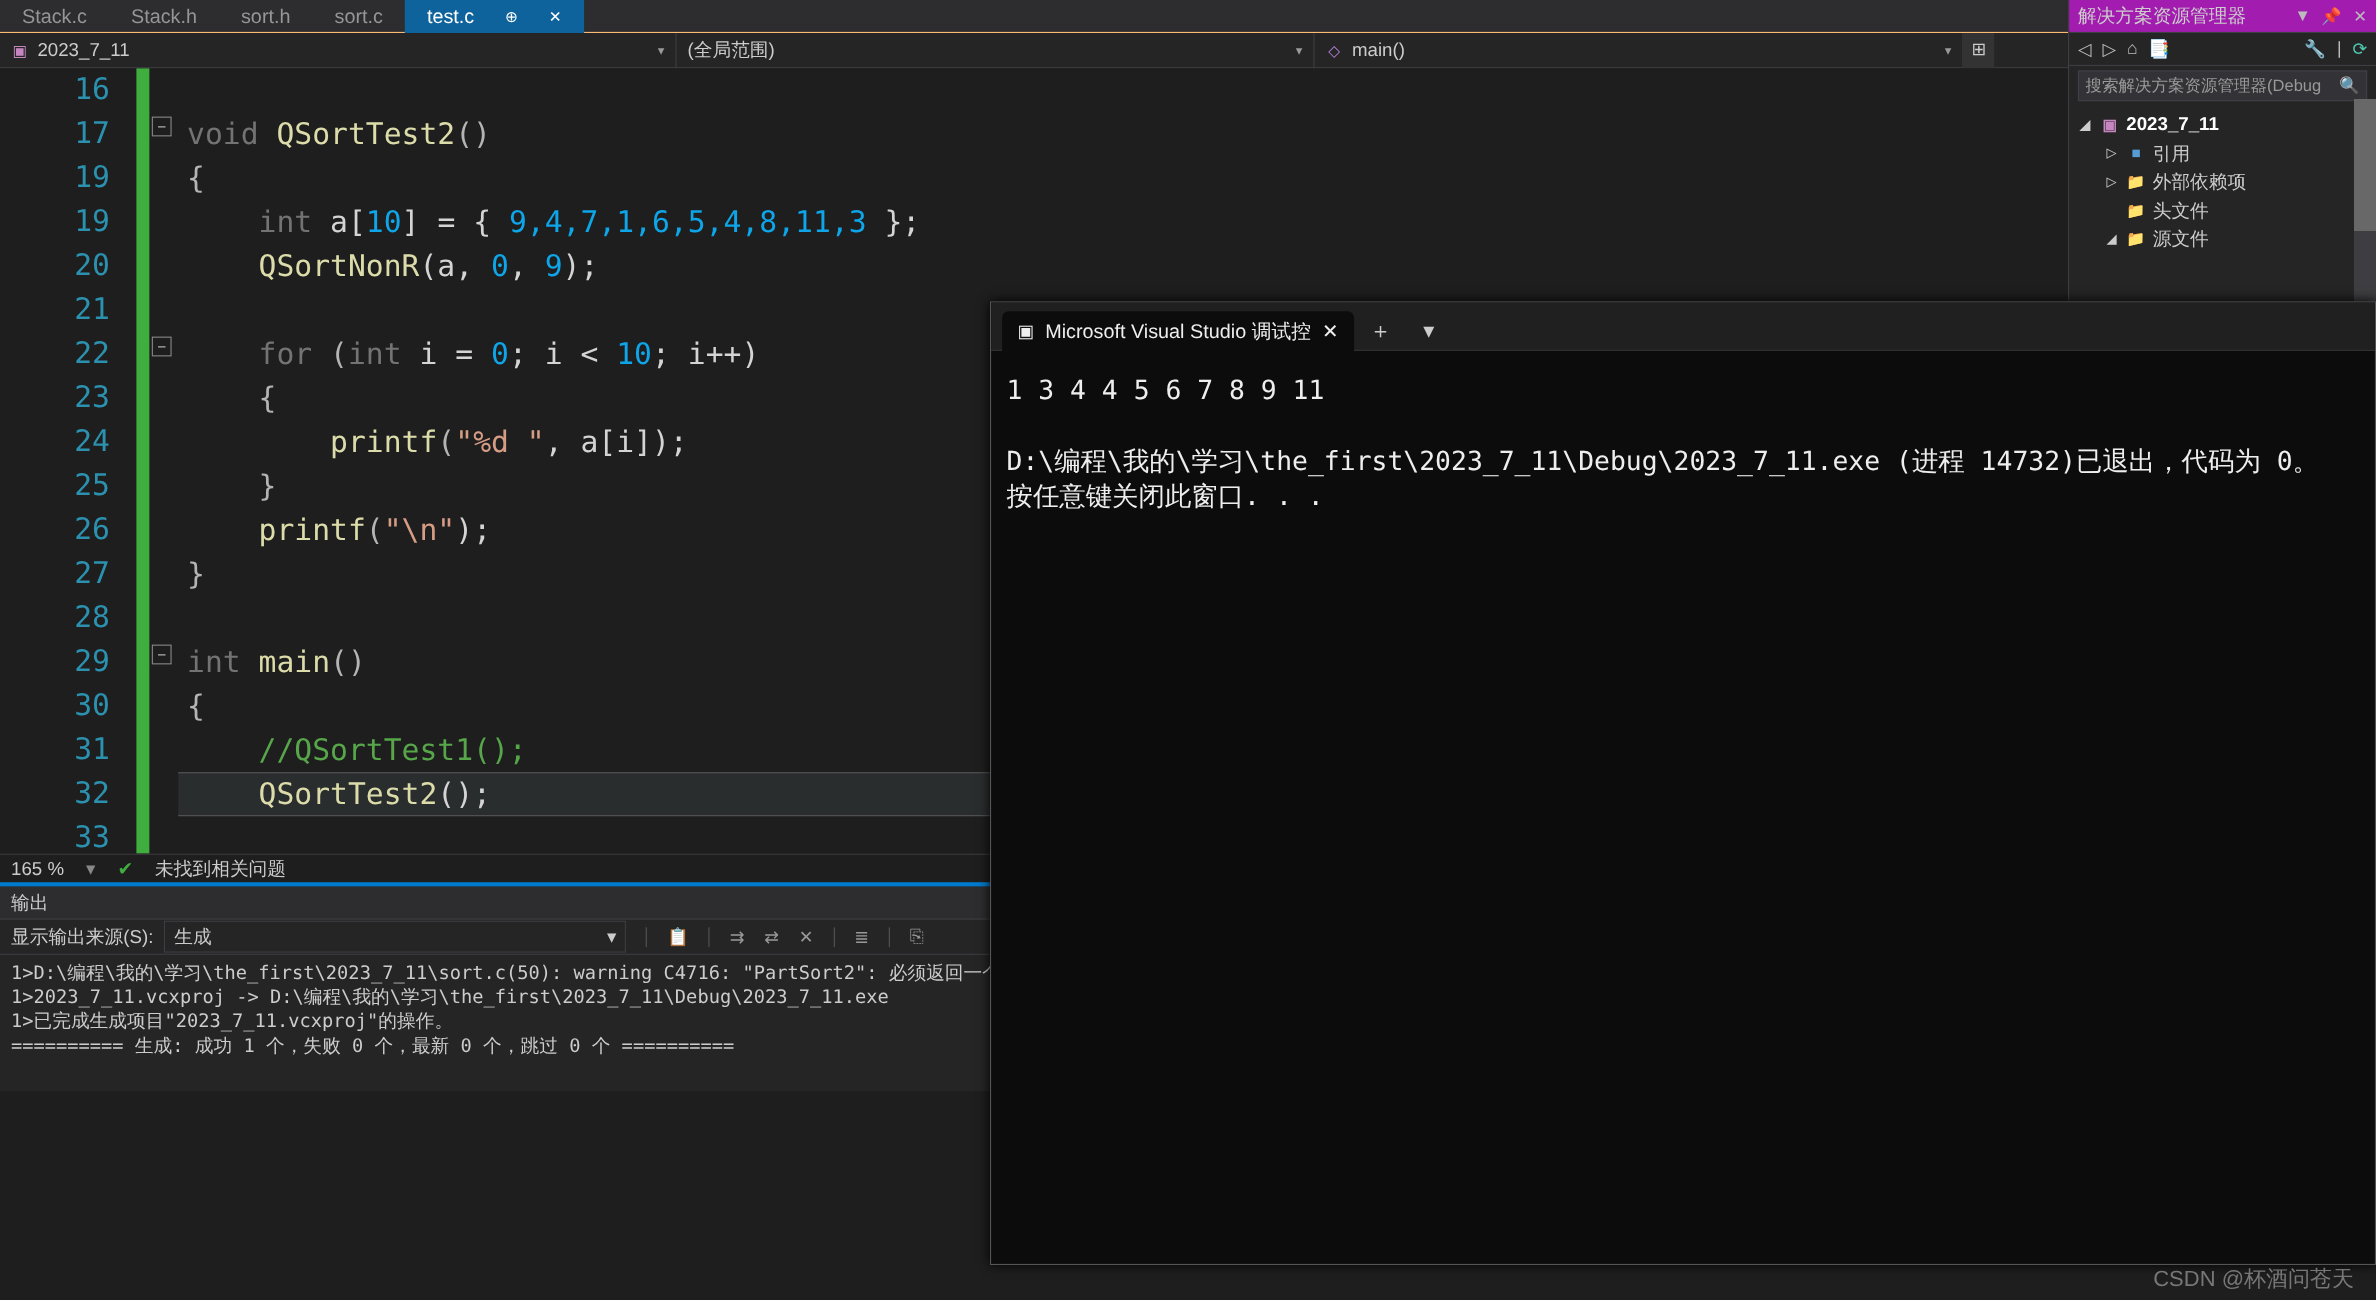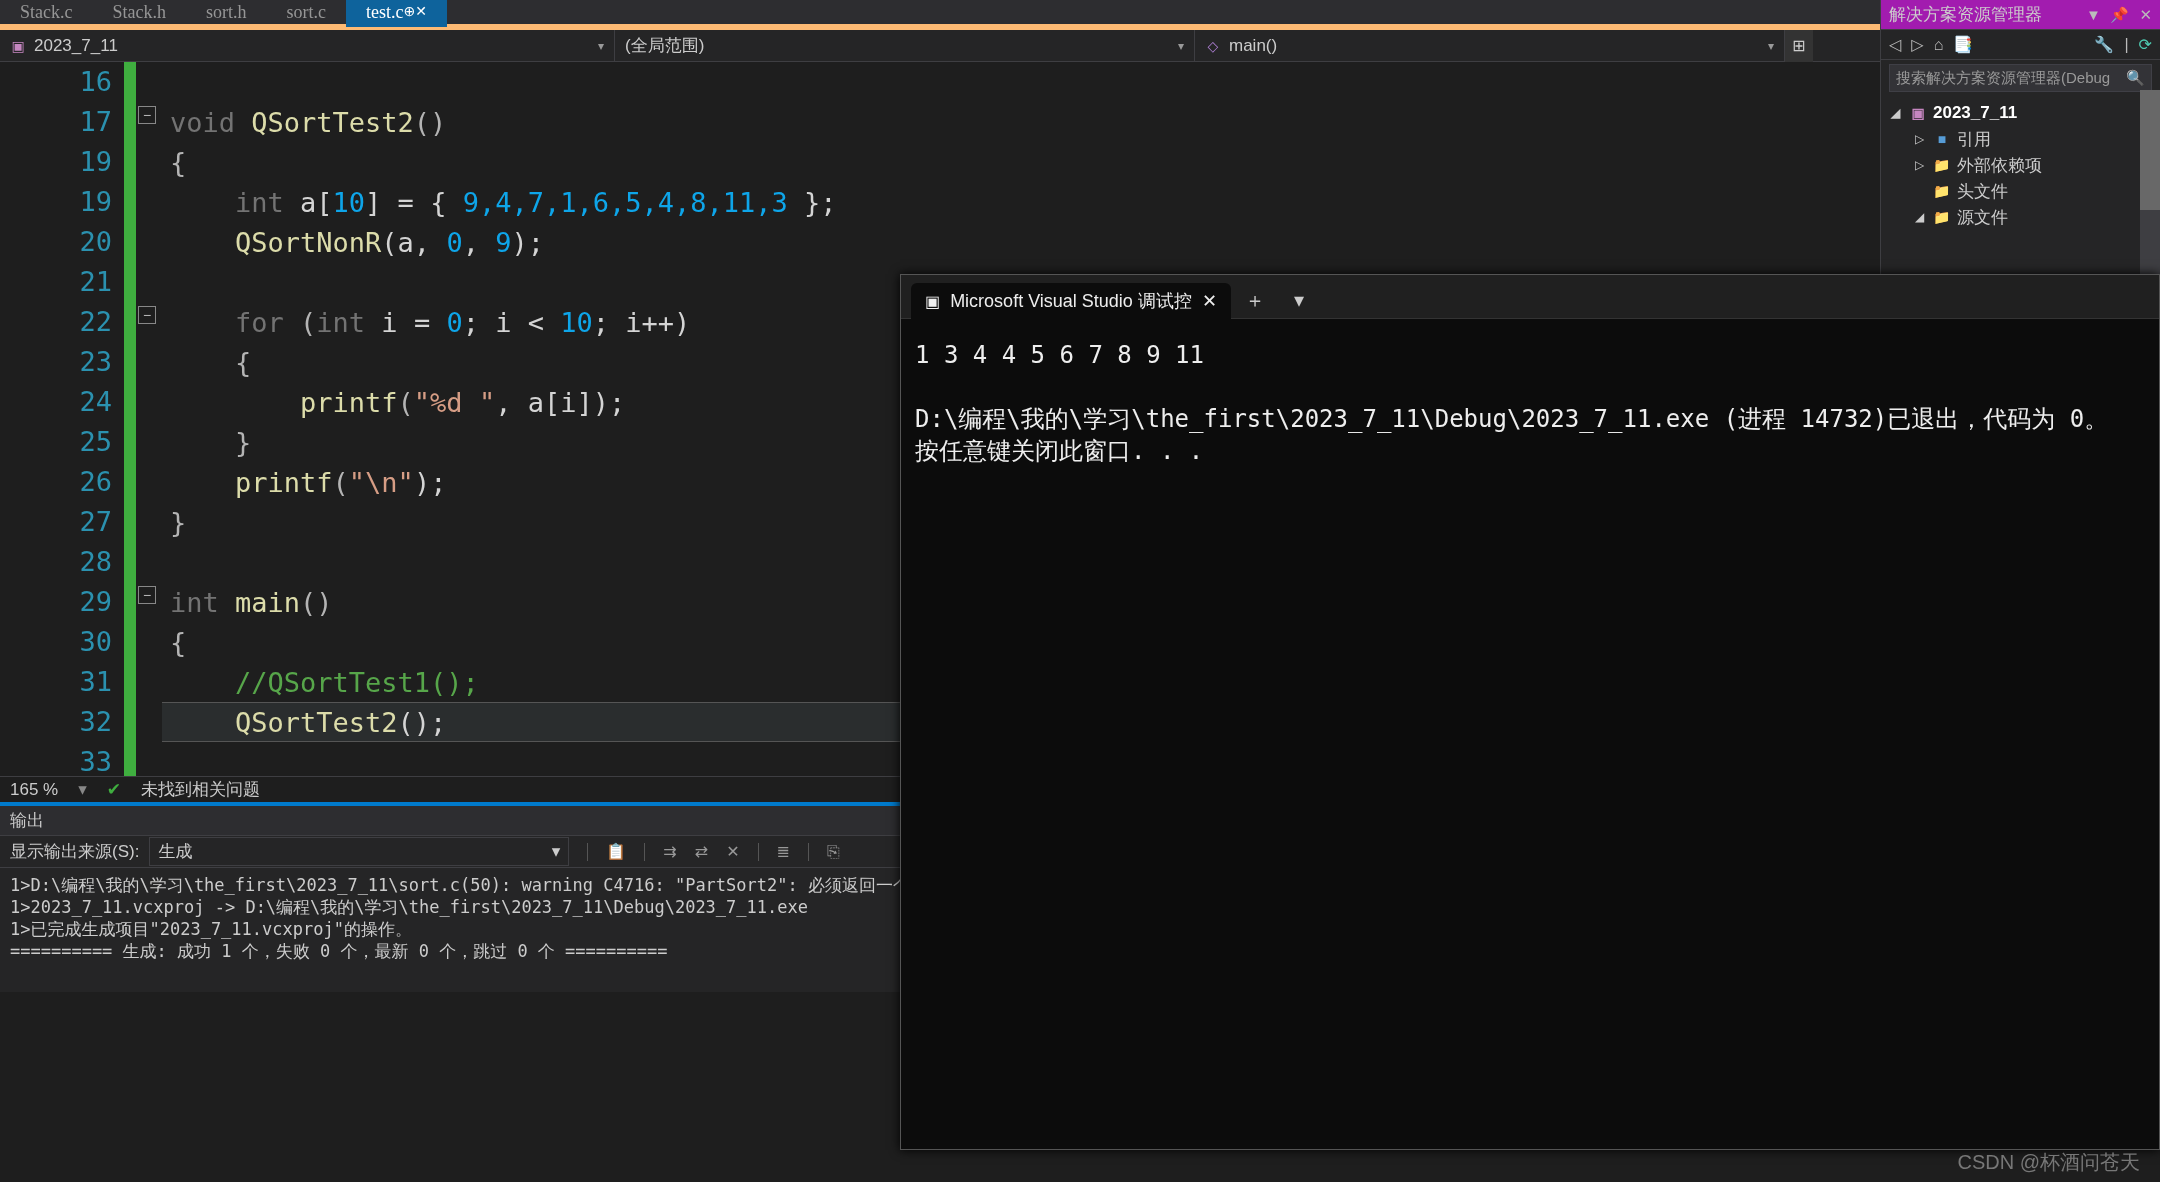--- a/index.html
+++ b/index.html
@@ -1,40 +1,40 @@
 <!DOCTYPE html>
 <html><head>
 <meta charset="utf-8">
 <style>
 * { margin: 0; padding: 0; box-sizing: border-box; }
 body { font-family: "Microsoft YaHei", "Segoe UI", sans-serif; background: #1e1e1e; color: #ccc; width: 2160px; height: 1182px; overflow: hidden; position: relative; font-size: 18px; }
 
 
-.tab-row { display: flex; align-items: center; height: 30px; background: #2d2d30; border-bottom: 6px solid #fdba74; font-family: Liberation Serif, serif; }
+.tab-row { display: flex; align-items: center; height: 30px; background: #2d2d30; border-bottom: 1px solid #fdba74; }
 .tab { padding: 0 20px; height: 30px; line-height: 30px; color: #969696; font-size: 18px; }
-.tab.active { background: #0e639c; color: #fff; display: flex; align-items: center; gap: 0; }
+.tab.active { background: #0e639c; color: #fff; display: flex; align-items: center; gap: 28px; }
 .tab.active .pin { font-size: 14px; }
 .tab.active .close { font-size: 14px; }
 .tab-row-right { margin-left: auto; display: flex; align-items: center; gap: 12px; padding-right: 8px; color: #aaa; font-size: 14px; }
 
 
 .scope-bar { height: 32px; background: #252526; display: flex; align-items: center; border-bottom: 1px solid #3e3e42; }
 .scope { display: flex; align-items: center; padding: 0 10px; height: 32px; font-size: 17px; color: #ccc; border-right: 1px solid #3e3e42; min-width: 0; }
 .scope.s1 { width: 615px; }
 .scope.s2 { width: 580px; }
 .scope.s3 { width: 590px; }
 .scope .icon { width: 16px; height: 16px; margin-right: 8px; display: inline-flex; align-items: center; justify-content: center; font-size: 14px; color: #c586c0; }
 .scope .dd { margin-left: auto; font-size: 12px; color: #999; }
 .scope-end { width: 28px; text-align: center; color: #ccc; font-size: 16px; background: #333; height: 32px; line-height: 32px; }
 
 
 .main { display: flex; height: 930px; }
 .editor-col { flex: 1; display: flex; flex-direction: column; position: relative; }
 .code-area { flex: 1; display: flex; position: relative; overflow: hidden; }
-.gutter { width: 124px; background: #1e1e1e; text-align: right; padding-right: 12px; font-family: "Consolas","NSimSun", monospace; font-size: 27px; color: #2b91af; }
+.gutter { width: 124px; background: #1e1e1e; text-align: right; padding-right: 24px; font-family: "Consolas","NSimSun", monospace; font-size: 27px; color: #2b91af; }
 .margin-strip { width: 12px; background: #3fae3f; }
 .foldcol { width: 26px; background: #1e1e1e; position: relative; }
 .foldbox { position: absolute; width: 18px; height: 18px; border: 1px solid #888; left: 2px; color: #bbb; font-size: 14px; line-height: 16px; text-align: center; }
 .code-lines { flex: 1; font-family: "Consolas","NSimSun", monospace; font-size: 27px; background: #1e1e1e; position: relative; }
 .code-lines .line { height: 40px; padding-left: 8px; white-space: pre; display: flex; align-items: center; }
 .gutter .ln { height: 40px; line-height: 40px; }
 .kw { color: #737373; }
 .fn { color: #dcdcaa; }
 .num { color: #0ea5e9; }
 .str { color: #d69d85; }

